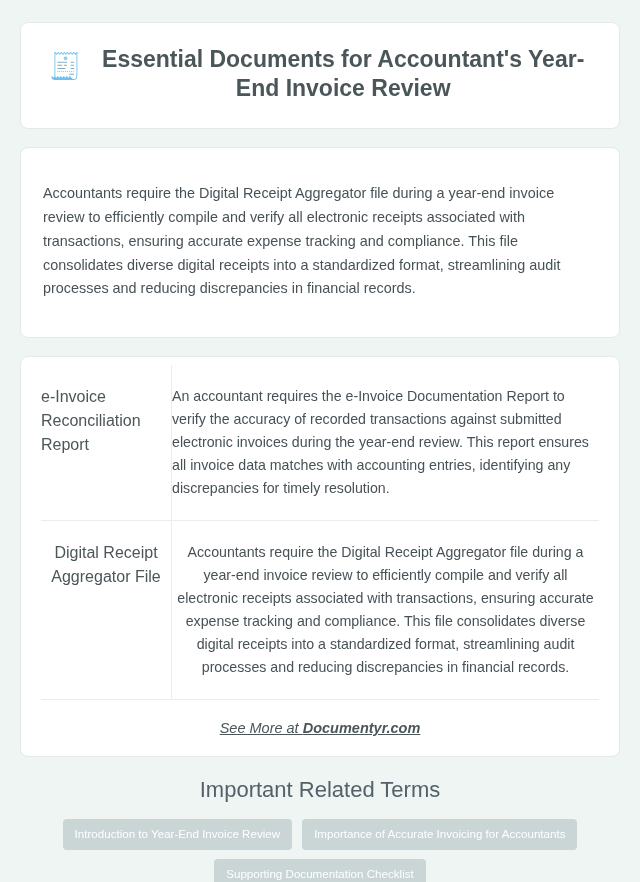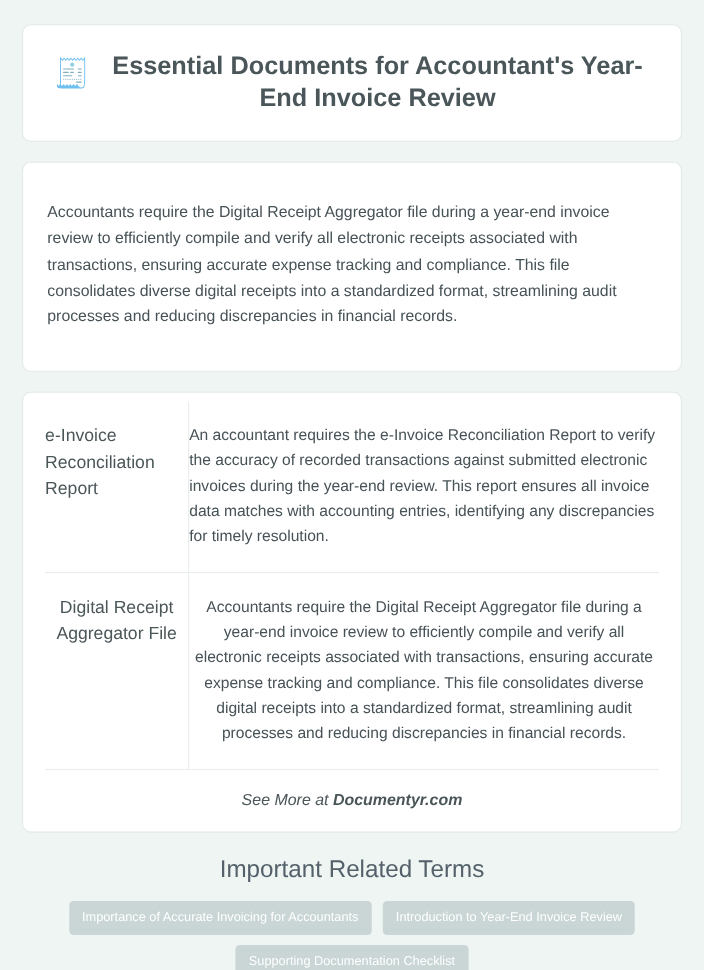--- a/index.html
+++ b/index.html
@@ -93,20 +93,21 @@
     border-left: 1px solid #e8eeec;
     padding-left: 18px;
   }
   .see-more-row td {
     border-top: 1px solid #e8eeec;
     text-align: center;
     padding: 16px 0 18px 0;
     font-size: 14.5px;
     font-style: italic;
     color: #4b5659;
+    text-decoration: underline;
   }
   .see-more-brand {
     font-weight: bold;
     font-style: italic;
   }
 
   
   .related-heading {
     text-align: center;
     font-size: 22px;
@@ -142,36 +143,36 @@
 
   <div class="card intro-card">
     <p class="intro-text">Accountants require the Digital Receipt Aggregator file during a year-end invoice review to efficiently compile and verify all electronic receipts associated with transactions, ensuring accurate expense tracking and compliance. This file consolidates diverse digital receipts into a standardized format, streamlining audit processes and reducing discrepancies in financial records.</p>
   </div>
 
   <div class="card table-card">
     <table class="kv">
       <tbody>
         <tr class="kv-row">
           <td class="kv-term">e-Invoice Reconciliation Report</td>
-          <td class="kv-desc">An accountant requires the e-Invoice Reconciliation Report to verify the accuracy of recorded transactions against submitted electronic invoices during the year-end review. This report ensures all invoice data matches with accounting entries, identifying any discrepancies for timely resolution.</td>
+          <td class="kv-desc">An accountant requires the e-Invoice Documentation Report to verify the accuracy of recorded transactions against submitted electronic invoices during the year-end review. This report ensures all invoice data matches with accounting entries, identifying any discrepancies for timely resolution.</td>
         </tr>
         <tr class="kv-row">
           <td class="kv-term">Digital Receipt Aggregator File</td>
           <td class="kv-desc">Accountants require the Digital Receipt Aggregator file during a year-end invoice review to efficiently compile and verify all electronic receipts associated with transactions, ensuring accurate expense tracking and compliance. This file consolidates diverse digital receipts into a standardized format, streamlining audit processes and reducing discrepancies in financial records.</td>
         </tr>
         <tr class="see-more-row">
           <td colspan="2"><span>See More at </span><span class="see-more-brand">Documentyr.com</span></td>
         </tr>
       </tbody>
     </table>
   </div>
 
   <div>
     <div class="related-heading">Important Related Terms</div>
     <div class="chips">
+      <span class="chip">Introduction to Year-End Invoice Review</span>
       <span class="chip">Importance of Accurate Invoicing for Accountants</span>
-      <span class="chip">Introduction to Year-End Invoice Review</span>
       <span class="chip">Supporting Documentation Checklist</span>
 
     </div>
   </div>
 
 </div>
 
 </body></html>

